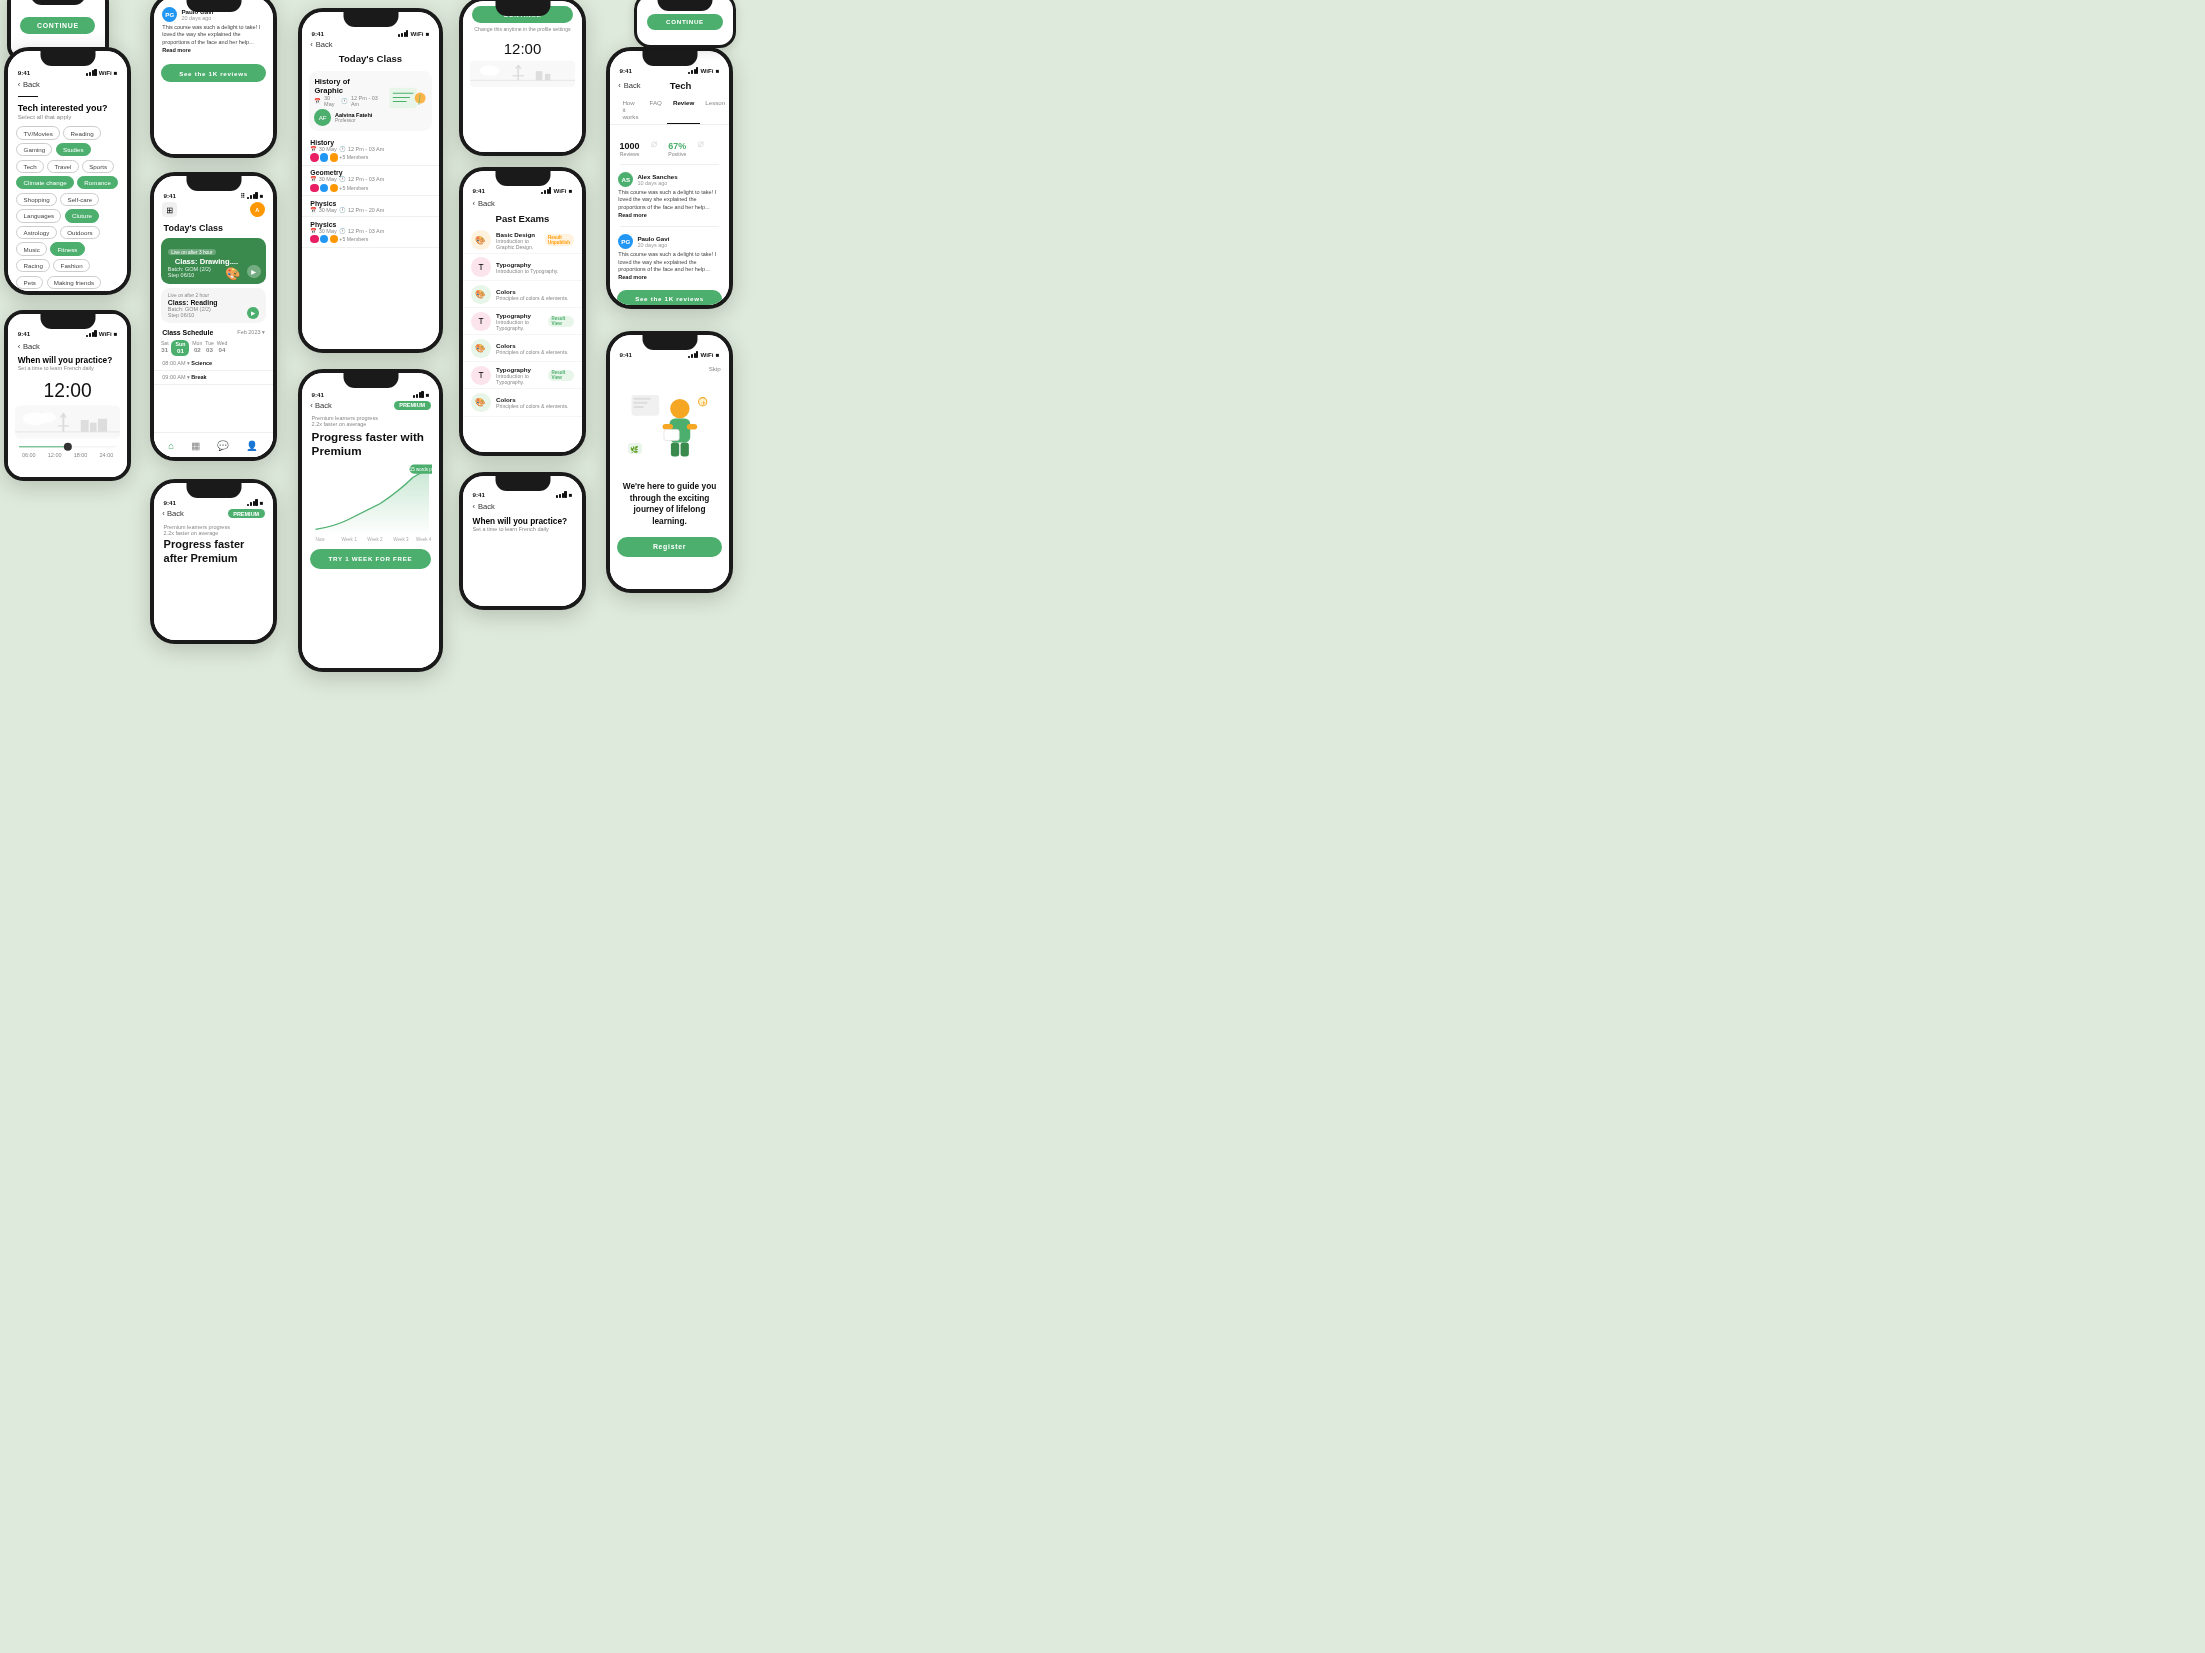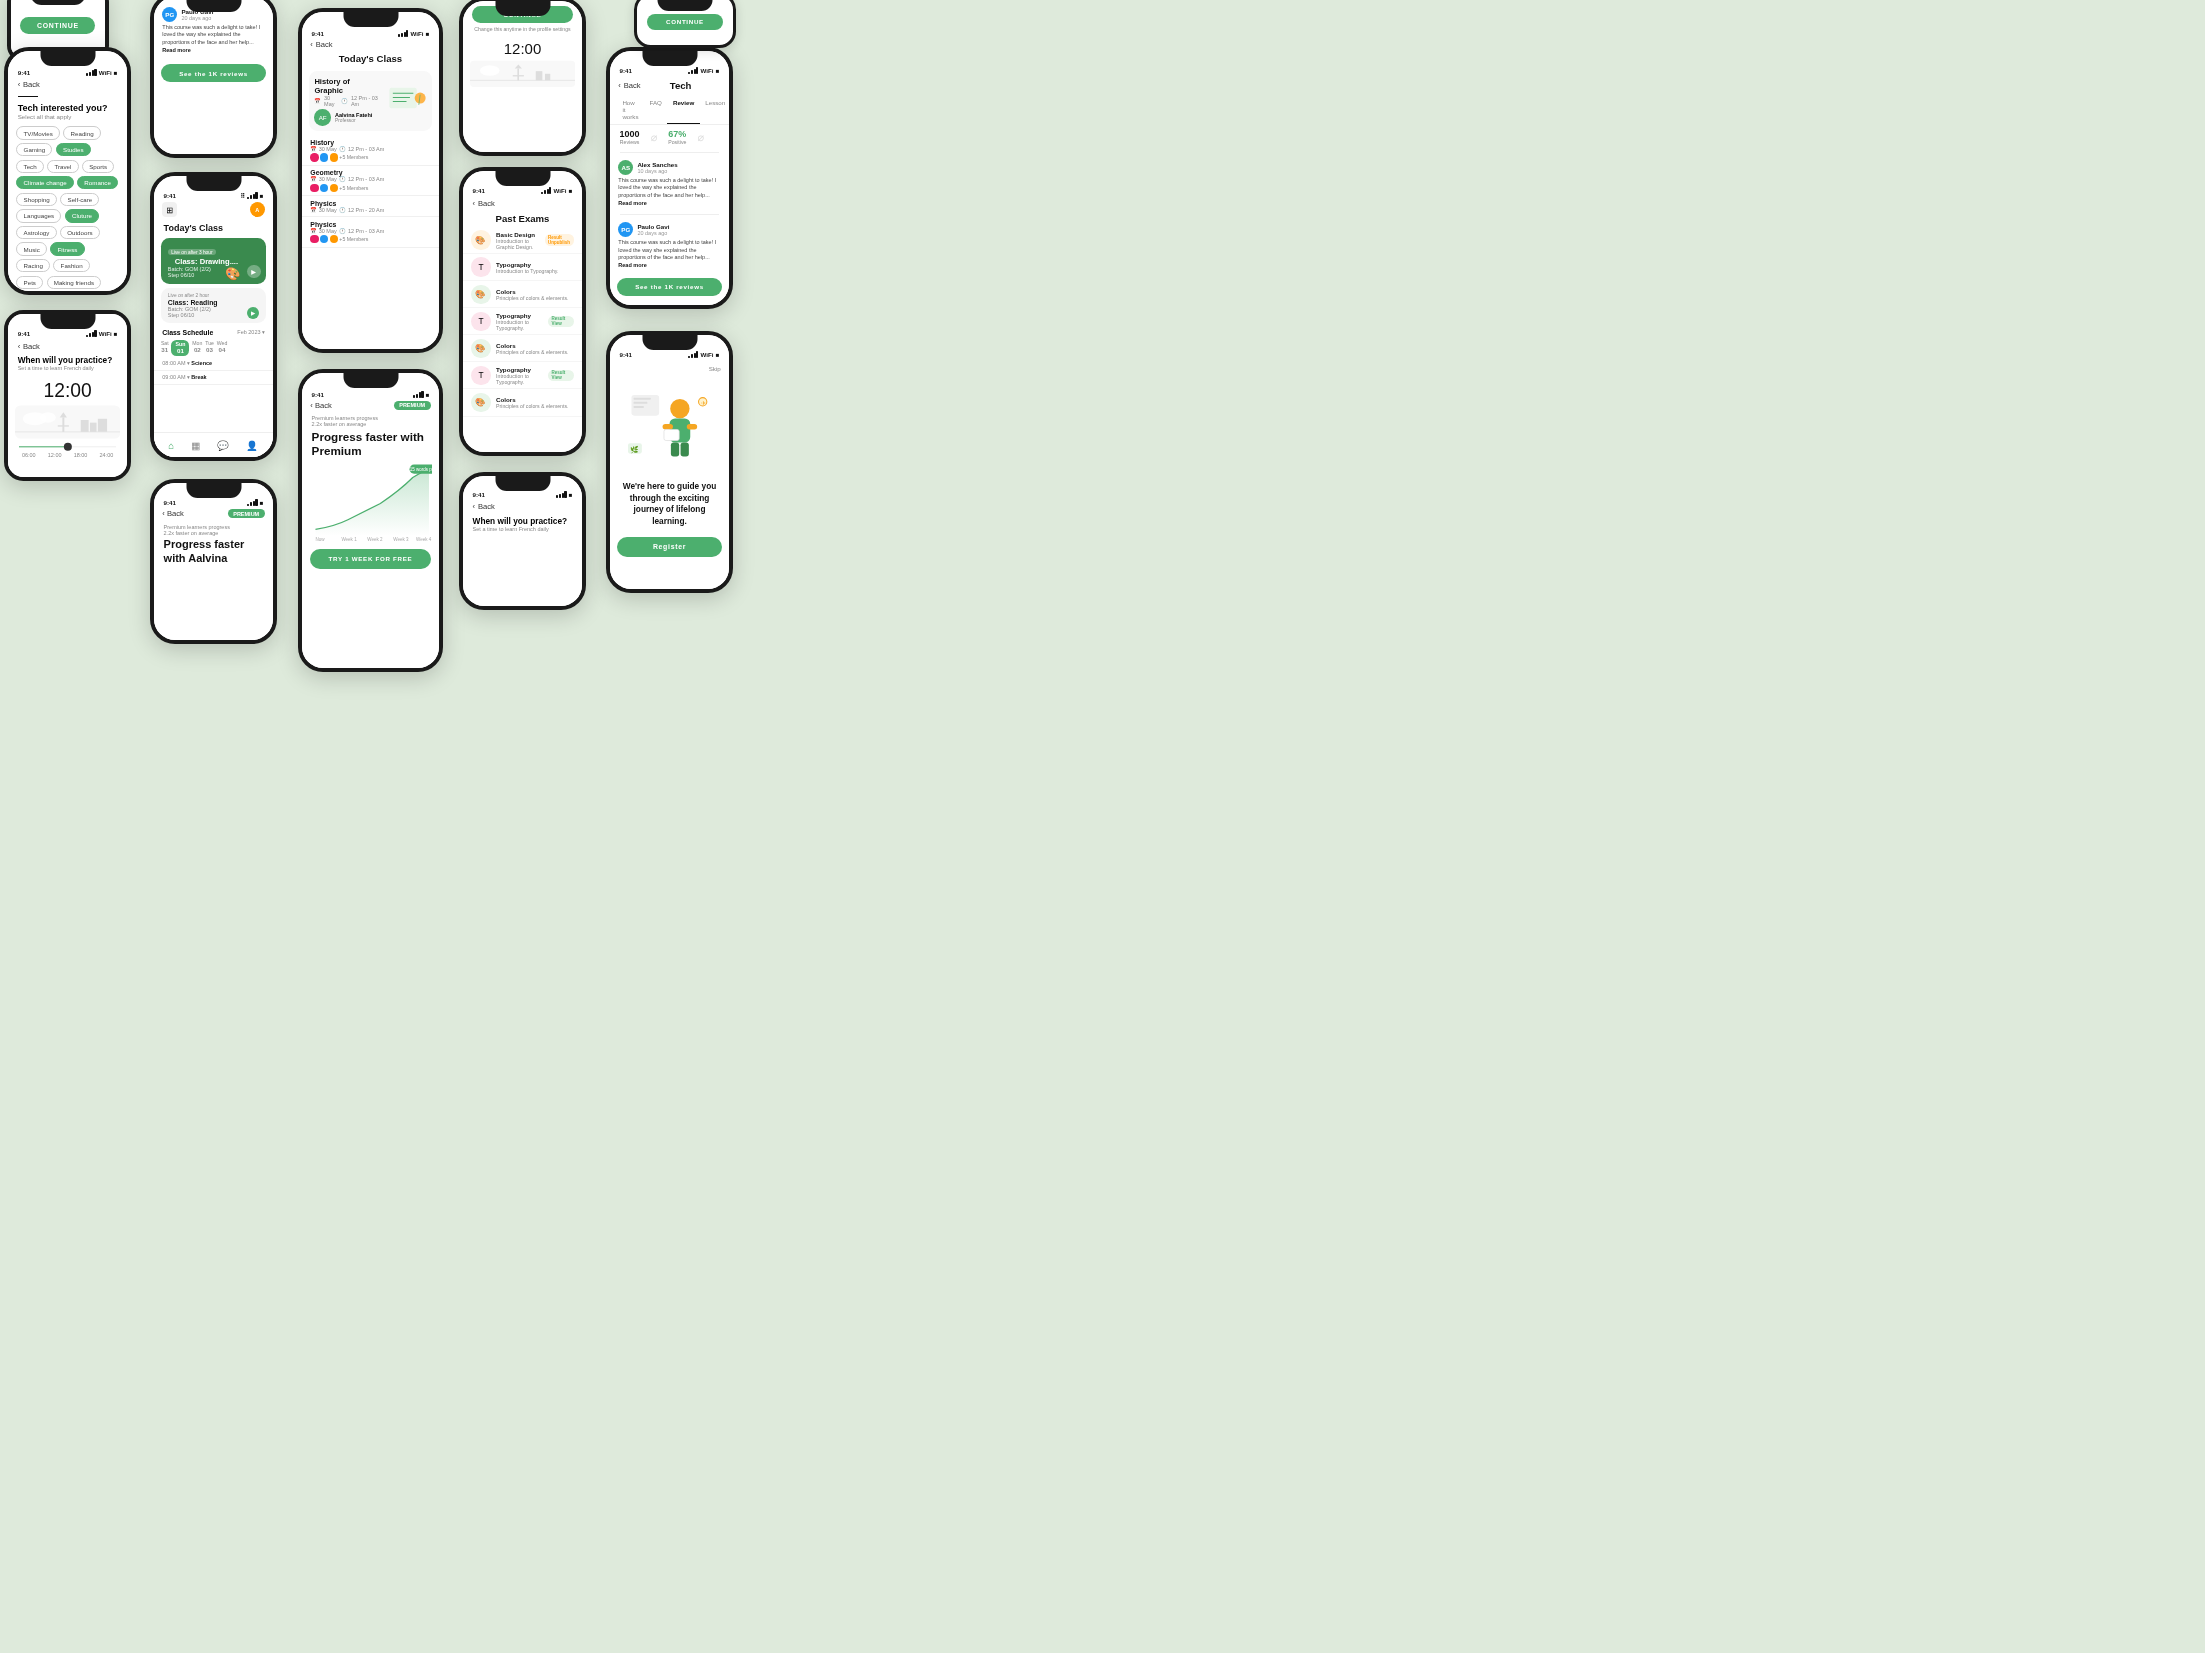--- a/index.html
+++ b/index.html
@@ -404,21 +404,21 @@
     }
     .tab-item.active { color: #111; font-weight: 700; border-bottom-color: #111; }
 
     
     .stats-row {
       display: flex;
       padding: 4.1px 9.6px;
       gap: 11px;
       align-items: center;
     }
-    .stat-item { text-align: center; }
+    .stat-item { text-align: center; margin-top: 12px; }
     .stat-value { font-size: 9px; font-weight: 700; color: #111; }
     .stat-label { font-size: 5.2px; color: #888; }
     .stat-pct { color: #4caf6e; }
 
     
     .guide-illus {
       display: flex;
       justify-content: center;
       padding: 6.9px 0;
     }
@@ -670,21 +670,21 @@
     </div>
     <div style="display:flex; justify-content:space-between; align-items:center; padding:1.4px 8.3px;">
       <div class="back-btn" style="padding:0;">‹ Back</div>
       <span class="premium-badge">PREMIUM</span>
     </div>
     <div style="padding: 4.1px 9.6px 0;">
       <div style="font-size:5.5px; color:#888;">Premium learners progress</div>
       <div style="font-size:5.5px; color:#888;">2.2x faster on average</div>
       <div style="font-size:11px; font-weight:900; color:#111; line-height:1.2; margin-top:2.8px;">
         <span>Progress faster</span><br>
-        <span>with Aalvina</span>
+        <span>after Premium</span>
       </div>
     </div>
   </div>
 </div>
 
 <div class="phone phone-7">
   <div class="phone-inner" style="background:#fff;">
     <div class="status-bar">
       <span>9:41</span>
       <div class="status-right">

